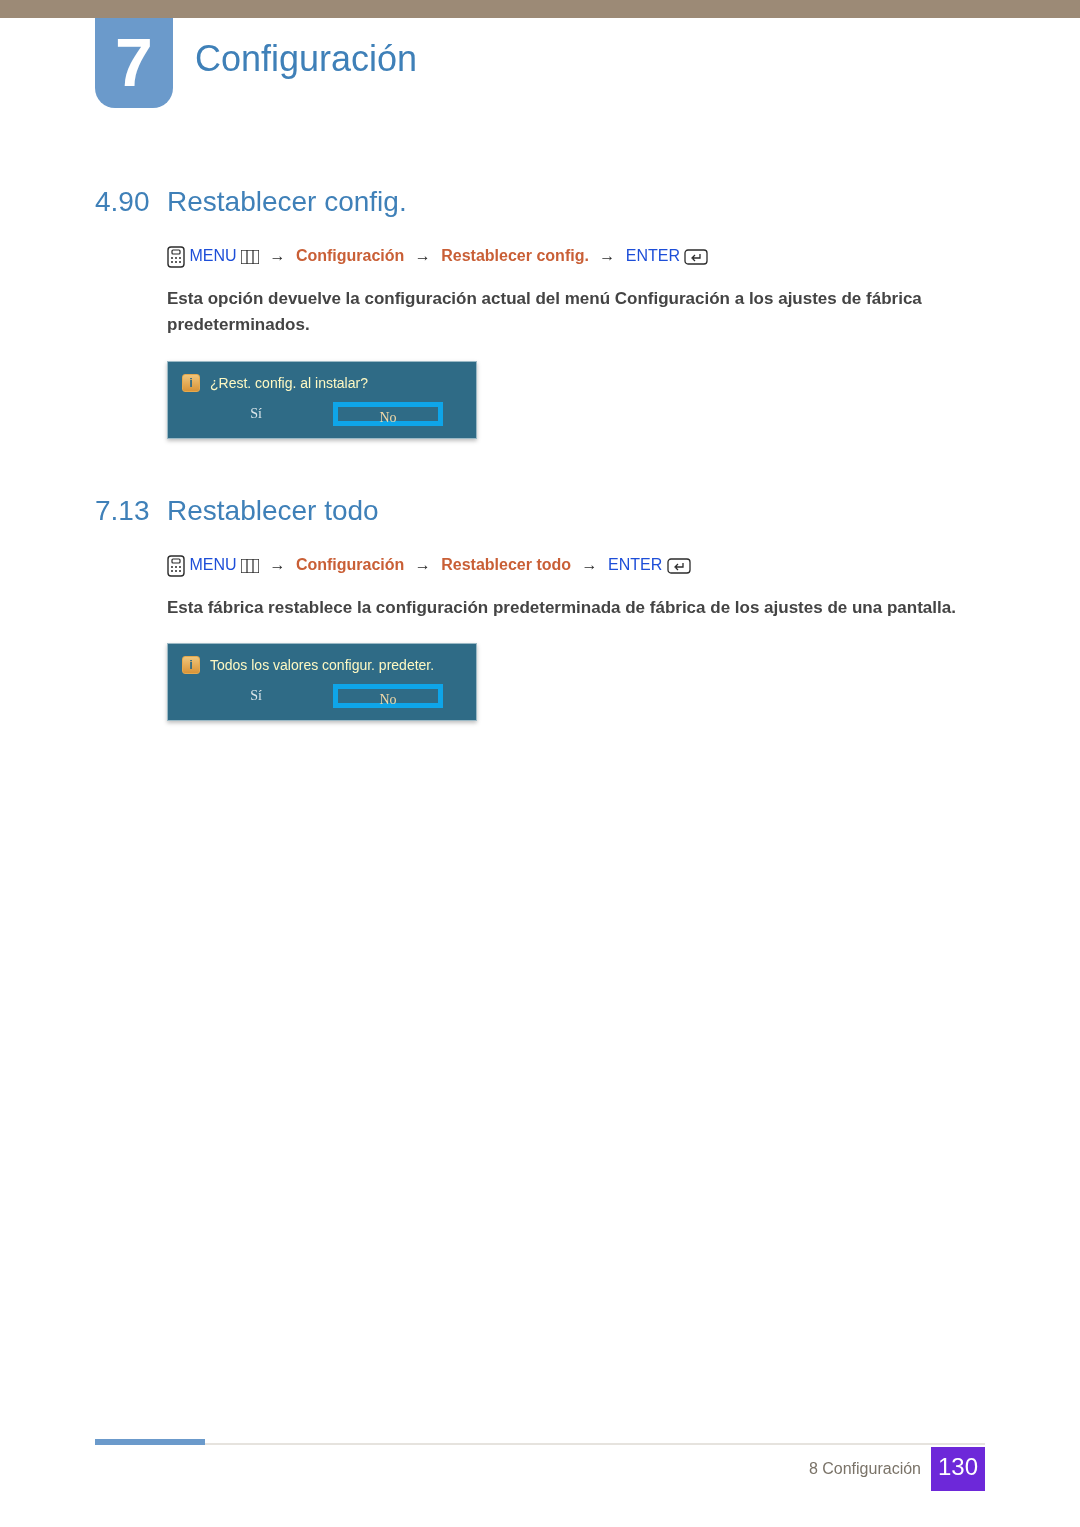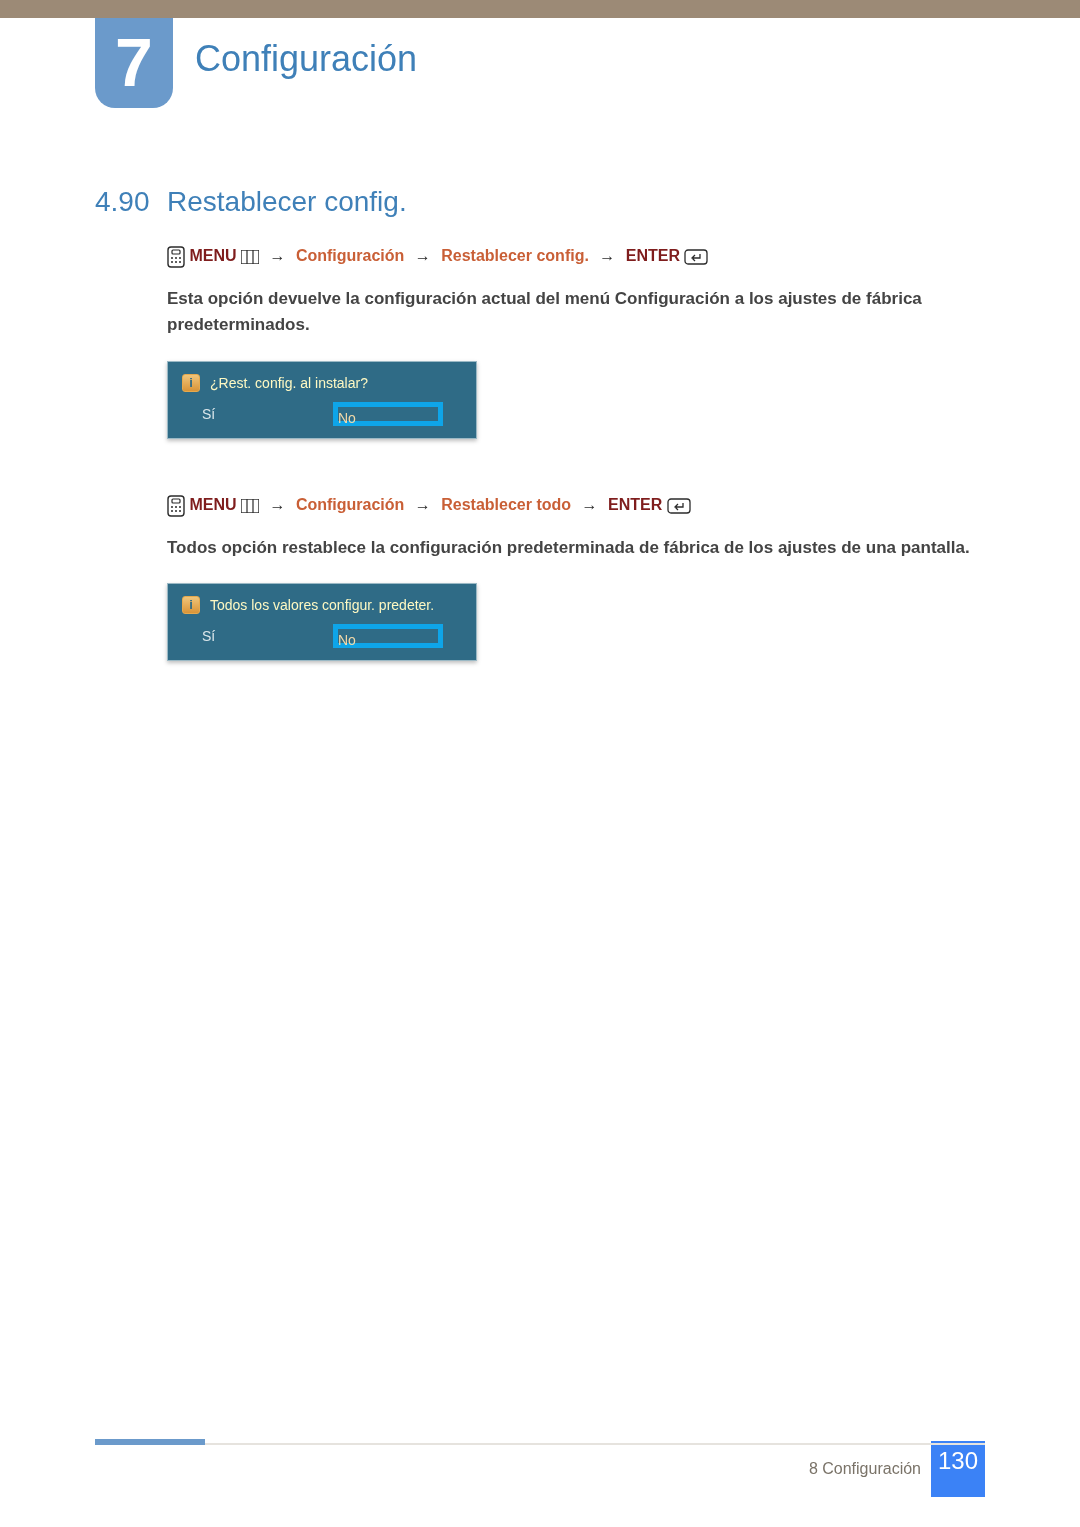--- a/index.html
+++ b/index.html
@@ -55,21 +55,21 @@
   }
   .section-heading .num {
     display: inline-block;
     width: 72px;
   }
   .nav-path {
     margin-left: 72px;
     margin-bottom: 18px;
     font-size: 16px;
   }
-  .nav-path .black { color: #7f1d1d; font-weight: bold; text-align: right; }
+  .nav-path .black { color: #1d4ed8; font-weight: normal; text-align: right; }
   .nav-path .orange { color: #c95f36; font-weight: bold; }
   .nav-path .arrow { color: #2b2b2b; font-weight: bold; margin: 0 6px; }
   .remote-icon, .menu-icon, .enter-icon {
     display: inline-block;
     vertical-align: middle;
   }
   .remote-icon svg, .menu-icon svg, .enter-icon svg { display: block; }
   .body-text {
     margin-left: 72px;
     font-size: 17px;
@@ -110,25 +110,26 @@
     font-size: 14px;
   }
   .dialog-buttons {
     display: flex;
     gap: 22px;
     justify-content: center;
   }
   .dlg-btn {
     width: 110px;
     height: 24px;
-    text-align: left;
+    text-align: center;
     font-size: 14px;
     line-height: 22px;
     color: #dce7eb;
     border: 1px solid transparent;
+    font-family: Liberation Serif, serif;
   }
   .dlg-btn.highlighted {
     border: 5px solid #0ea5e9;
     color: #f2d9a8;
   }
   .section-block { margin-bottom: 20px; }
   .footer {
     position: absolute;
     bottom: 38px;
     left: 95px;
@@ -153,22 +154,22 @@
     height: 6px;
     background: #6b9acb;
   }
   .footer-text {
     margin-left: auto;
     font-size: 16px;
     color: #7a7368;
   }
   .page-num-box {
     width: 54px;
-    height: 56px;
-    background: #3b82f6;
+    height: 44px;
+    background: #6d28d9;
     color: #fff;
     font-size: 24px;
     text-align: center;
     line-height: 40px;
     margin-left: 10px;
   }
 </style>
 </head>
 <body>
 
@@ -229,20 +230,23 @@
         <div class="dialog-question">¿Rest. config. al instalar?</div>
       </div>
       <div class="dialog-buttons">
         <div class="dlg-btn">Sí</div>
         <div class="dlg-btn highlighted">No</div>
       </div>
     </div>
   </div>
 
   <div class="section-block">
+    <h2 class="section-heading">
+      <span class="num">7.13</span><span>Restablecer todo</span>
+    </h2>
 
     <div class="nav-path">
       <span class="remote-icon">
         <svg width="18" height="22" viewBox="0 0 18 22">
             <rect x="1" y="1" width="16" height="20" rx="3" fill="none" stroke="#2b2b2b" stroke-width="1.4"></rect>
             <rect x="5" y="4" width="8" height="4" rx="1" fill="none" stroke="#2b2b2b" stroke-width="1.2"></rect>
             <circle cx="5" cy="12" r="1" fill="#2b2b2b"></circle>
             <circle cx="9" cy="12" r="1" fill="#2b2b2b"></circle>
             <circle cx="13" cy="12" r="1" fill="#2b2b2b"></circle>
             <circle cx="5" cy="16" r="1" fill="#2b2b2b"></circle>
@@ -265,21 +269,21 @@
       <span class="arrow">→</span>
       <span class="black">ENTER</span>
       <span class="enter-icon">
         <svg width="24" height="16" viewBox="0 0 24 16">
             <rect x="1" y="1" width="22" height="14" rx="3" fill="none" stroke="#2b2b2b" stroke-width="1.3"></rect>
             <path d="M16 5 v4 h-7 M11 6 l-3 3 l3 3" fill="none" stroke="#2b2b2b" stroke-width="1.3"></path>
           </svg>
       </span>
     </div>
 
-    <p class="body-text">Todos opción restablece la configuración predeterminada de fábrica de los ajustes de una pantalla.</p>
+    <p class="body-text">Esta fábrica restablece la configuración predeterminada de fábrica de los ajustes de una pantalla.</p>
 
     <div class="dialog-box">
       <div class="dialog-header">
         <div class="info-icon">i</div>
         <div class="dialog-question">Todos los valores configur. predeter.</div>
       </div>
       <div class="dialog-buttons">
         <div class="dlg-btn">Sí</div>
         <div class="dlg-btn highlighted">No</div>
       </div>

